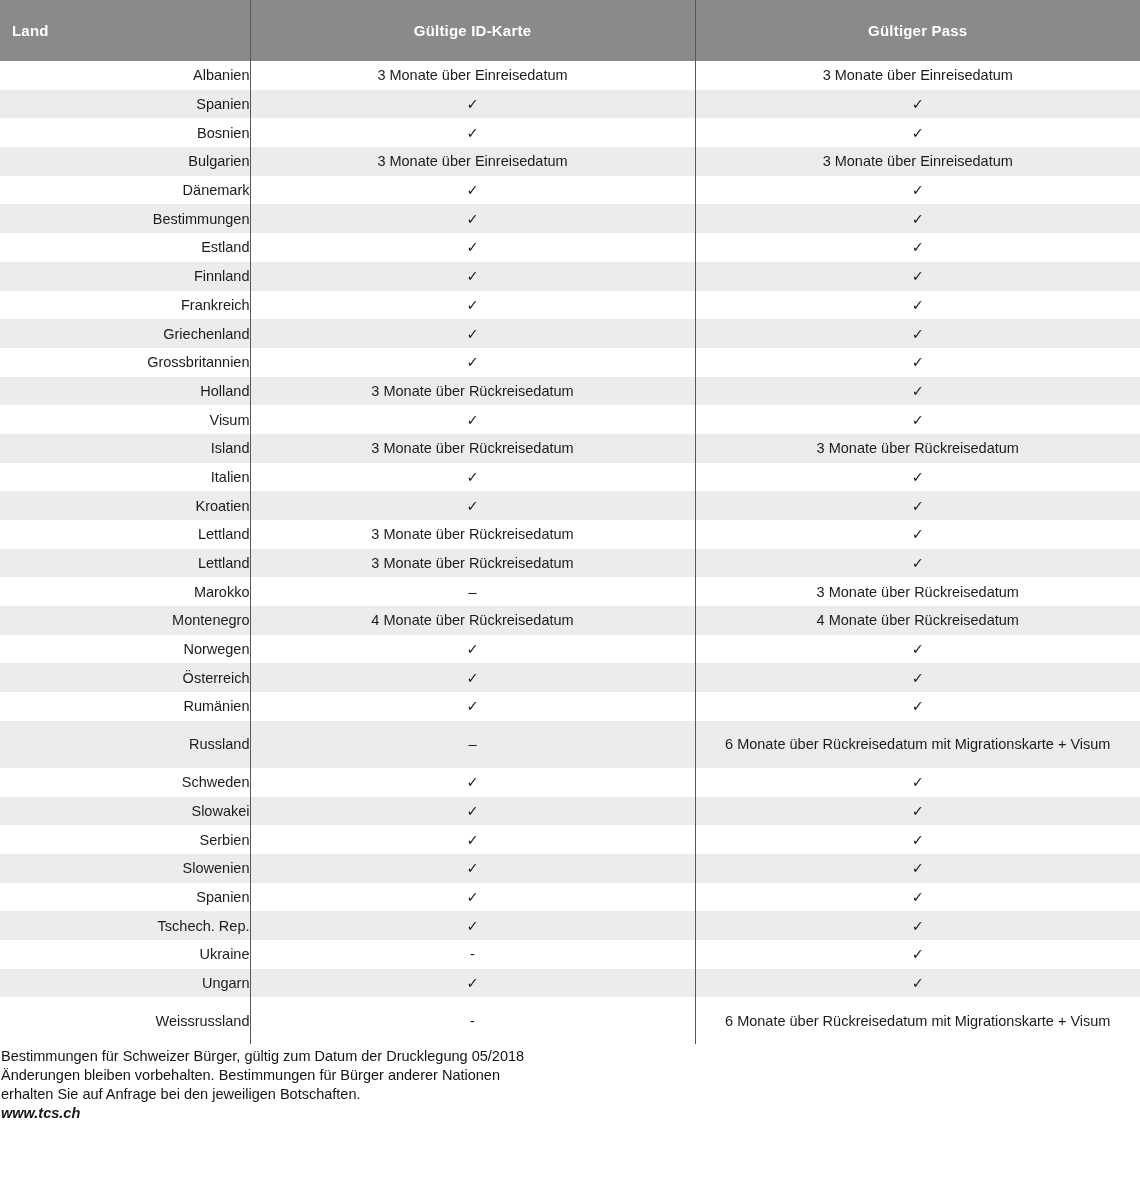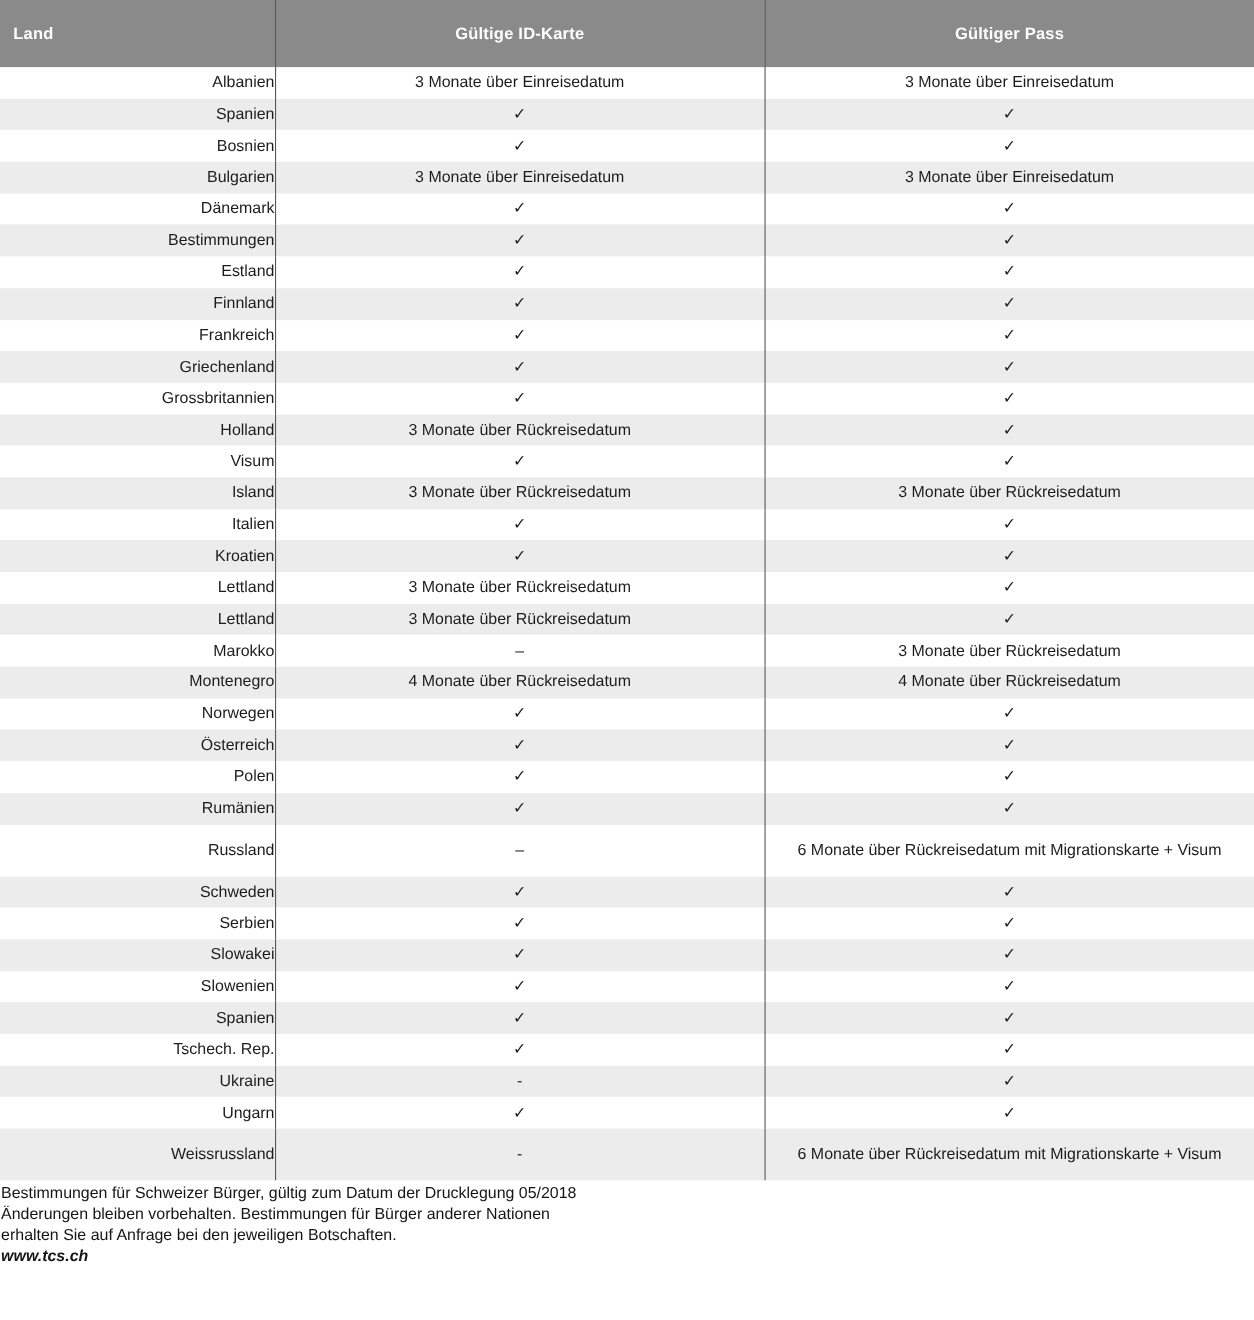--- a/index.html
+++ b/index.html
@@ -190,46 +190,41 @@
     <td class="col-land">Norwegen</td>
     <td class="col-id">✓</td>
     <td class="col-pass">✓</td>
   </tr>
       <tr>
     <td class="col-land">Österreich</td>
     <td class="col-id">✓</td>
     <td class="col-pass">✓</td>
   </tr>
       <tr>
-    <td class="col-land">Polen</td>
-    <td class="col-id">✓</td>
-    <td class="col-pass">✓</td>
-  </tr>
-      <tr>
     <td class="col-land">Rumänien</td>
     <td class="col-id">✓</td>
     <td class="col-pass">✓</td>
   </tr>
       <tr class="tall">
     <td class="col-land">Russland</td>
     <td class="col-id">–</td>
     <td class="col-pass">6 Monate über Rückreisedatum mit Migrationskarte + Visum</td>
   </tr>
       <tr>
     <td class="col-land">Schweden</td>
     <td class="col-id">✓</td>
     <td class="col-pass">✓</td>
   </tr>
       <tr>
+    <td class="col-land">Slowakei</td>
+    <td class="col-id">✓</td>
+    <td class="col-pass">✓</td>
+  </tr>
+      <tr>
     <td class="col-land">Serbien</td>
-    <td class="col-id">✓</td>
-    <td class="col-pass">✓</td>
-  </tr>
-      <tr>
-    <td class="col-land">Slowakei</td>
     <td class="col-id">✓</td>
     <td class="col-pass">✓</td>
   </tr>
       <tr>
     <td class="col-land">Slowenien</td>
     <td class="col-id">✓</td>
     <td class="col-pass">✓</td>
   </tr>
       <tr>
     <td class="col-land">Spanien</td>

